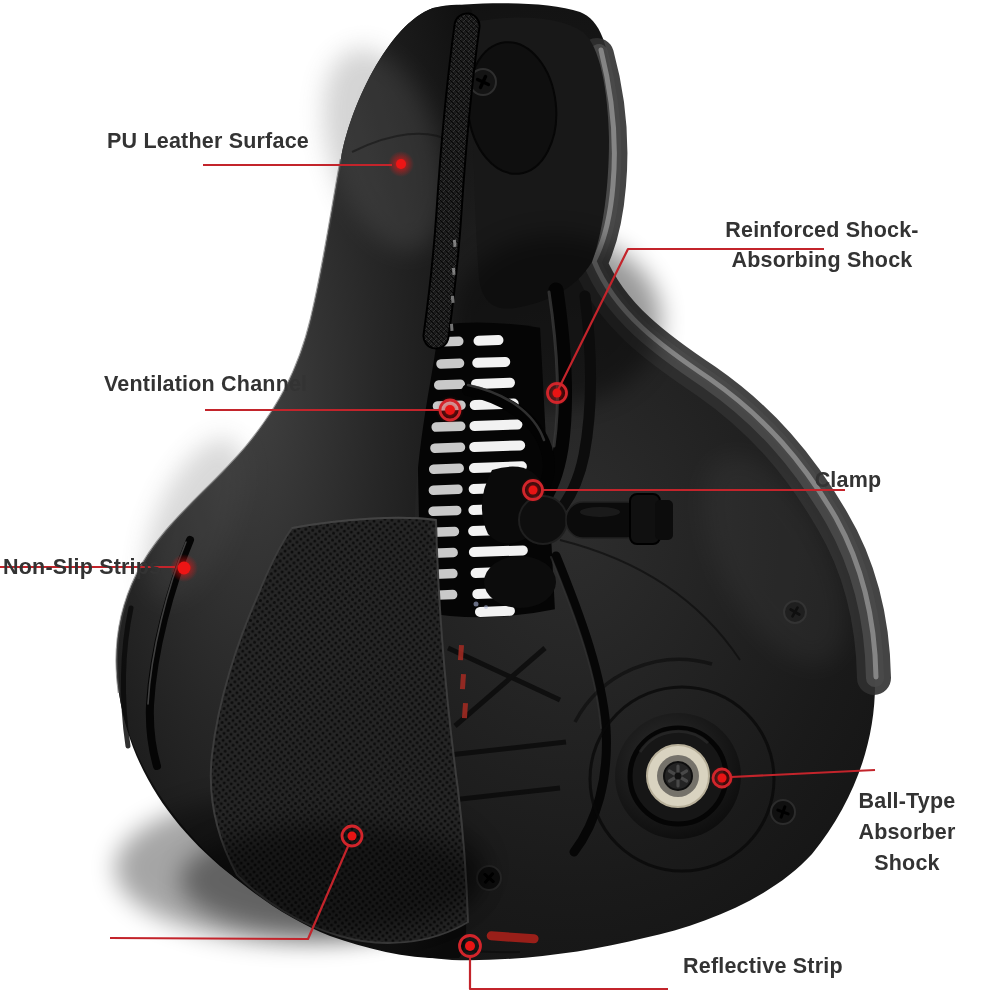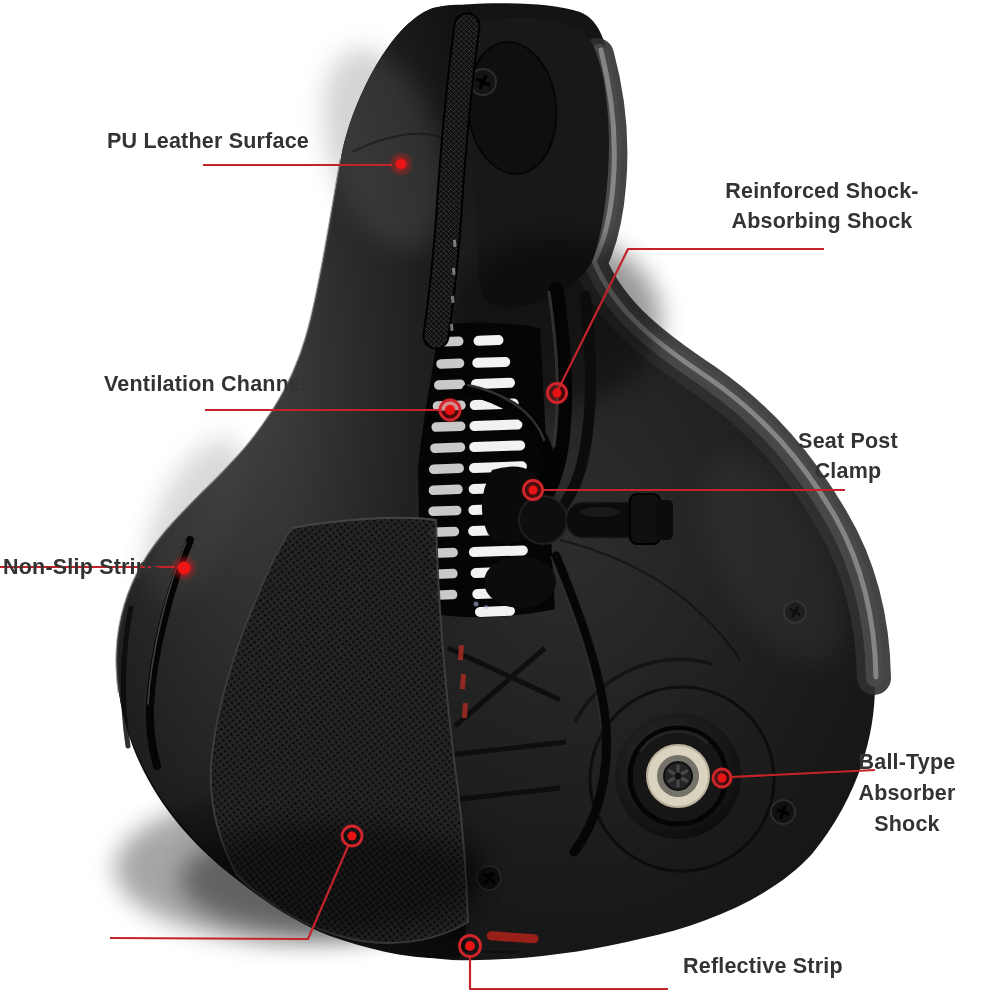--- a/index.html
+++ b/index.html
@@ -2,21 +2,21 @@
 <html><head>
 <meta charset="utf-8">
 <style>
   html,body{margin:0;padding:0;background:#ffffff;}
   .stage{position:relative;width:1000px;height:1000px;background:#ffffff;overflow:hidden;
          font-family:"Liberation Sans",sans-serif;}
   .art{position:absolute;left:0;top:0;width:1000px;height:1000px;}
   .lbl{position:absolute;font-weight:bold;font-size:21.5px;line-height:30px;color:#333333;
        letter-spacing:0.2px;white-space:nowrap;}
   .lbl span{display:block;}
-  .ctr{text-align:center;}
+  .ctr{text-align:center;margin-top:39px;}
   #lbl-pu{left:107px;top:126px;}
   #lbl-arch{left:702px;top:176px;width:240px;}
   #lbl-vent{left:104px;top:369px;}
   #lbl-clamp{left:765px;top:426px;width:166px;}
   #lbl-strips{left:3px;top:516px;margin-top:36px;}
   #lbl-ball{left:837px;top:747px;width:140px;line-height:31px;}
   #lbl-honey{left:36px;top:874px;width:140px;}
   #lbl-reflect{left:683px;top:951px;}
 </style>
 </head>
@@ -298,21 +298,20 @@
   <div class="lbl ctr" id="lbl-arch">
     <span>Reinforced Shock-</span>
     <span>Absorbing Shock</span>
   </div>
 
   <div class="lbl" id="lbl-vent">
     <span>Ventilation Channel</span>
   </div>
 
   <div class="lbl ctr" id="lbl-clamp">
-    <span>Seat Post</span>
     <span>Clamp</span>
   </div>
 
   <div class="lbl" id="lbl-strips">
     <span>Non-Slip Strips</span>
   </div>
 
   <div class="lbl ctr" id="lbl-ball">
     <span>Ball-Type</span>
     <span>Absorber</span>

